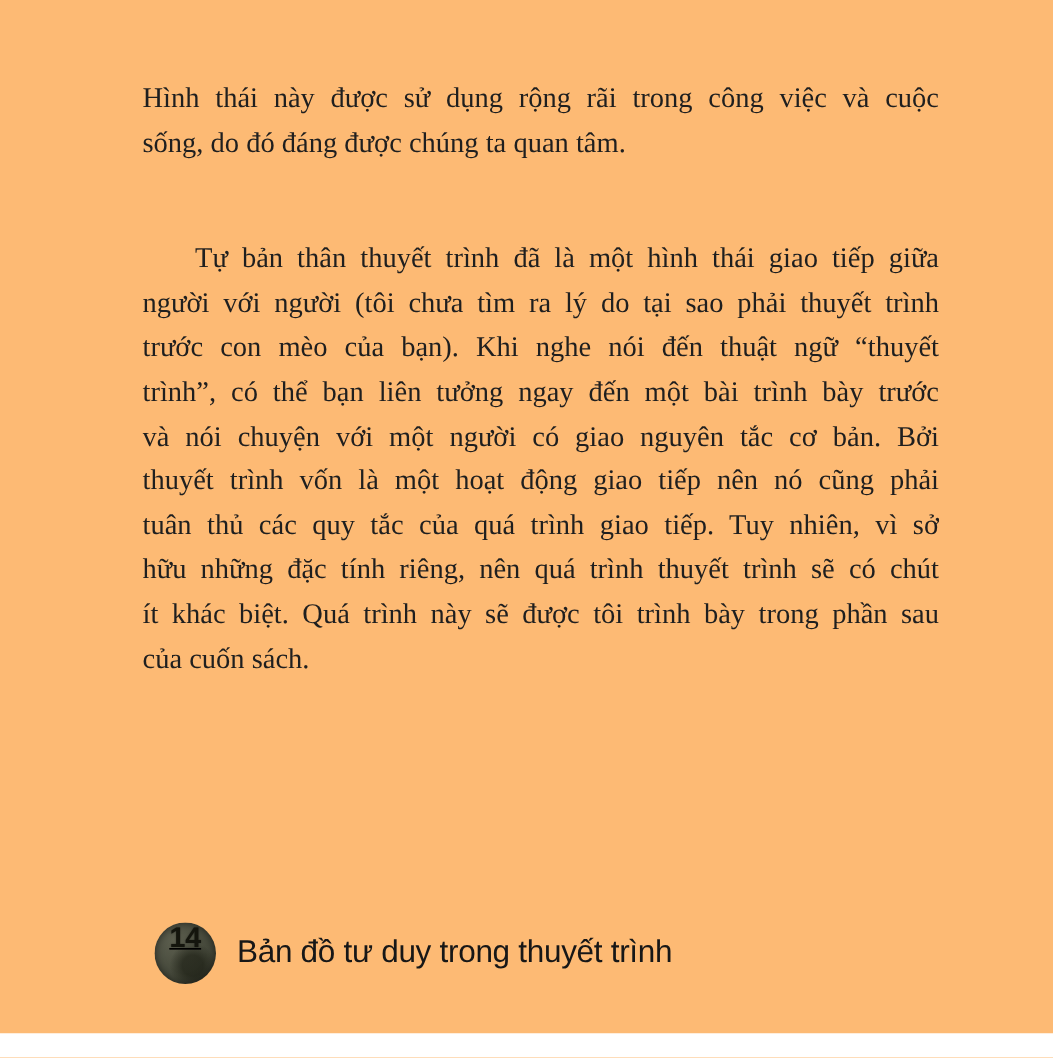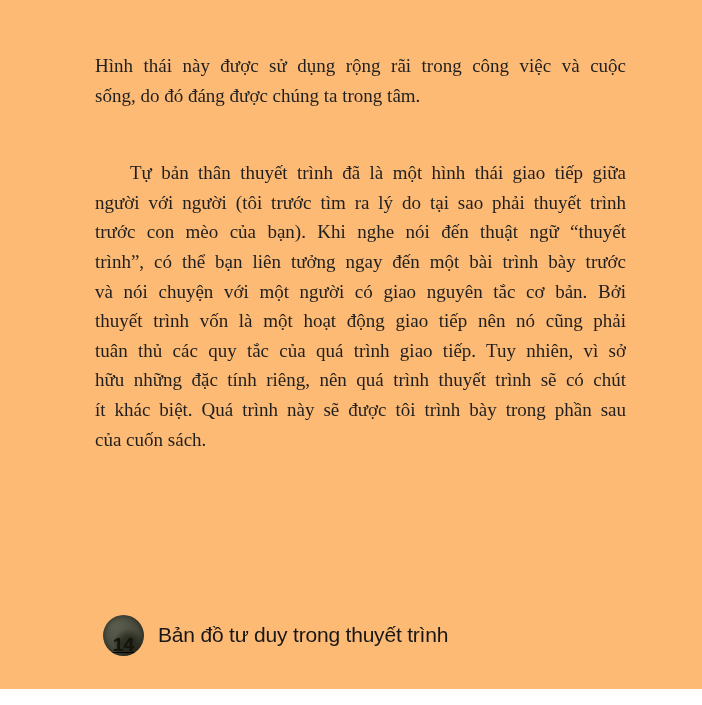--- a/index.html
+++ b/index.html
@@ -48,21 +48,21 @@
   }
   .badge {
     width: 41px;
     height: 41px;
     border-radius: 50%;
     background:
       radial-gradient(circle at 62% 70%, rgba(20,22,12,0.55) 0 18%, rgba(0,0,0,0) 40%),
       radial-gradient(circle at 30% 28%, #5c5e4e 0%, #474a3c 55%, #383b2e 100%);
     box-shadow: inset 0 0 6px rgba(0,0,0,0.55);
     display: flex;
-    align-items: flex-end;
+    align-items: flex-start;
     justify-content: center;
     margin-left: 8px;
     flex: 0 0 auto;
     text-decoration: underline;
   }
   .badge span {
     font-family: "Liberation Sans", "DejaVu Sans", sans-serif;
     font-weight: bold;
     font-size: 19px;
     color: #14150d;
@@ -75,23 +75,23 @@
     letter-spacing: -0.2px;
     color: #171717;
   }
 </style>
 </head>
 <body>
 
 <div class="page">
   <div class="textblock" id="textblock">
       <div class="line">Hình thái này được sử dụng rộng rãi trong công việc và cuộc</div>
-      <div class="line para-end">sống, do đó đáng được chúng ta trong tâm.</div>
+      <div class="line para-end">sống, do đó đáng được chúng ta quan tâm.</div>
       <div class="line indent">Tự bản thân thuyết trình đã là một hình thái giao tiếp giữa</div>
-      <div class="line">người với người (tôi trước tìm ra lý do tại sao phải thuyết trình</div>
+      <div class="line">người với người (tôi chưa tìm ra lý do tại sao phải thuyết trình</div>
       <div class="line">trước con mèo của bạn). Khi nghe nói đến thuật ngữ “thuyết</div>
       <div class="line">trình”, có thể bạn liên tưởng ngay đến một bài trình bày trước</div>
       <div class="line">và nói chuyện với một người có giao nguyên tắc cơ bản. Bởi</div>
       <div class="line">thuyết trình vốn là một hoạt động giao tiếp nên nó cũng phải</div>
       <div class="line">tuân thủ các quy tắc của quá trình giao tiếp. Tuy nhiên, vì sở</div>
       <div class="line">hữu những đặc tính riêng, nên quá trình thuyết trình sẽ có chút</div>
       <div class="line">ít khác biệt. Quá trình này sẽ được tôi trình bày trong phần sau</div>
       <div class="line para-end">của cuốn sách.</div>
     </div>
   <div class="footer">

